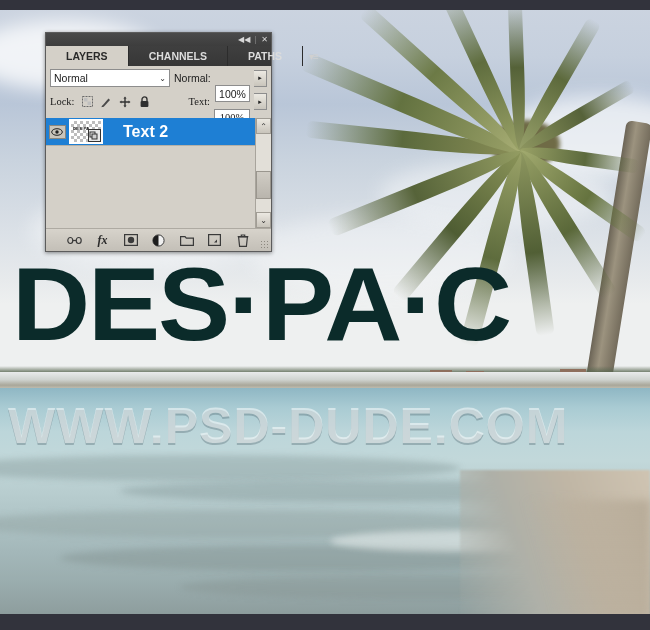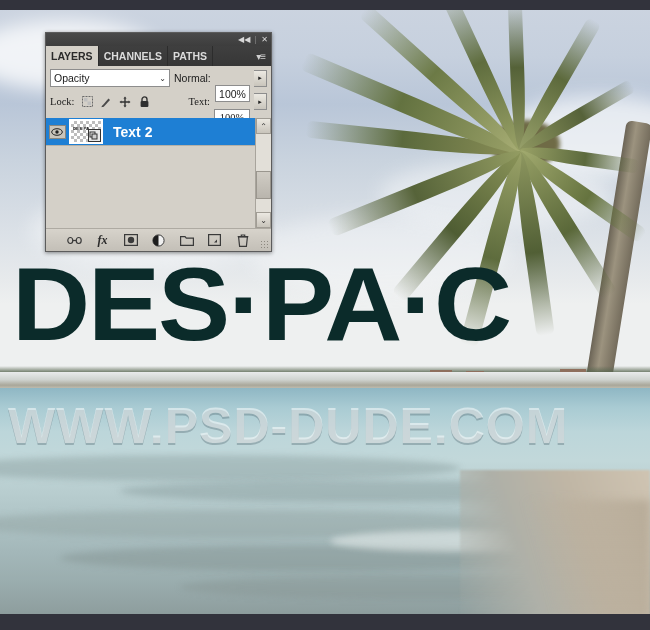--- a/index.html
+++ b/index.html
@@ -76,21 +76,21 @@
     font-size:11px;color:#1a1a1a;
     user-select:none;
   }
   .titlebar{height:13px;background:linear-gradient(180deg,#4a4a4a,#3d3d3d);
     display:flex;align-items:center;justify-content:flex-end;padding-right:3px;gap:5px;}
   .tb-btn{color:#d8d8d8;font-size:8px;line-height:8px;cursor:pointer;}
   .tb-sep{width:1px;height:8px;background:#6e6e6e;}
 
   .tabbar{height:20px;background:linear-gradient(180deg,#3f3f3f,#373737);
     display:flex;align-items:stretch;position:relative;}
-  .tab{display:flex;align-items:center;padding:0 5px;font-size:10.5px;font-weight:bold;
+  .tab{display:flex;align-items:center;padding:0 20px;font-size:10.5px;font-weight:bold;
     color:#dcdcdc;cursor:pointer;border-right:1px solid #2c2c2c;}
   .tab.active{background:#d4d0c8;color:#2a2a2a;}
   .panelmenu{margin-left:auto;display:flex;align-items:center;padding:0 6px;color:#d0d0d0;
     font-size:10px;cursor:pointer;letter-spacing:-1px;}
 
   .row{display:flex;align-items:center;padding:2px 4px;gap:4px;}
   .blendrow{height:20px;}
   .lockrow{height:19px;font-family:Liberation Serif, serif;}
 
   .select{flex:0 0 auto;width:112px;height:16px;background:#fff;border:1px solid #8d8d8d;
@@ -117,21 +117,21 @@
   .eye{width:15px;height:12px;background:#c9c5bc;border:1px solid #8b877e;
     display:flex;align-items:center;justify-content:center;}
   .thumb{width:30px;height:21px;border:1px solid #4a4a4a;margin-left:2px;position:relative;overflow:hidden;flex:0 0 auto;}
   .checker{background-image:
       linear-gradient(45deg,#bdbdbd 25%,transparent 25%,transparent 75%,#bdbdbd 75%),
       linear-gradient(45deg,#bdbdbd 25%,transparent 25%,transparent 75%,#bdbdbd 75%);
     background-size:6px 6px;background-position:0 0,3px 3px;background-color:#fff;}
   .thumb.sel-out{outline:2px solid #fff;outline-offset:-1px;}
   .tt{position:absolute;left:2px;top:5px;font-size:4px;font-weight:bold;color:#111;letter-spacing:.3px;}
   .sobadge{position:absolute;right:0;bottom:0;width:11px;height:11px;background:#e8e8e8;border:1px solid #333;}
-  .lname{margin-left:11px;font-size:14px;color:#161616;white-space:nowrap;}
+  .lname{margin-left:21px;font-size:16px;color:#161616;white-space:nowrap;}
   .adjicon{width:15px;height:15px;border-radius:50%;margin-left:8px;flex:0 0 auto;
     background:linear-gradient(90deg,#1b1b1b 50%,#f2f2f2 50%);border:1px solid #3a3a3a;}
   .linkicon{width:12px;margin-left:6px;display:flex;align-items:center;justify-content:center;flex:0 0 auto;}
   .maskthumb{width:30px;height:21px;background:#fff;border:1px solid #4a4a4a;margin-left:5px;flex:0 0 auto;}
   .beachthumb{width:30px;height:21px;border:1px solid #4a4a4a;margin-left:2px;flex:0 0 auto;
     background:linear-gradient(180deg,#9fc0d8 0%,#bcd3e2 38%,#7d8e5e 52%,#4f7d52 64%,#9ec6cf 78%,#cfd8cf 100%);position:relative;overflow:hidden;}
 
   
   .sbar{position:absolute;right:0;top:85px;width:15px;height:110px;background:#cbc7bf;
     border-left:1px solid #a8a49c;display:flex;flex-direction:column;}
@@ -218,21 +218,21 @@
 
   <div class="tabbar">
     <div class="tab active">LAYERS</div>
     <div class="tab">CHANNELS</div>
     <div class="tab">PATHS</div>
     <div class="panelmenu">▾≡</div>
   </div>
 
   <div class="row blendrow">
     <div class="select">
-      <span>Opacity</span>
+      <span>Normal</span>
       <span class="chev">⌄</span>
     </div>
     <span class="lbl">Normal:</span>
     <div class="numbox">100%</div>
     <div class="spin">▸</div>
   </div>
 
   <div class="row lockrow">
     <span class="lbl">Lock:</span>
     <div class="lockicons">

